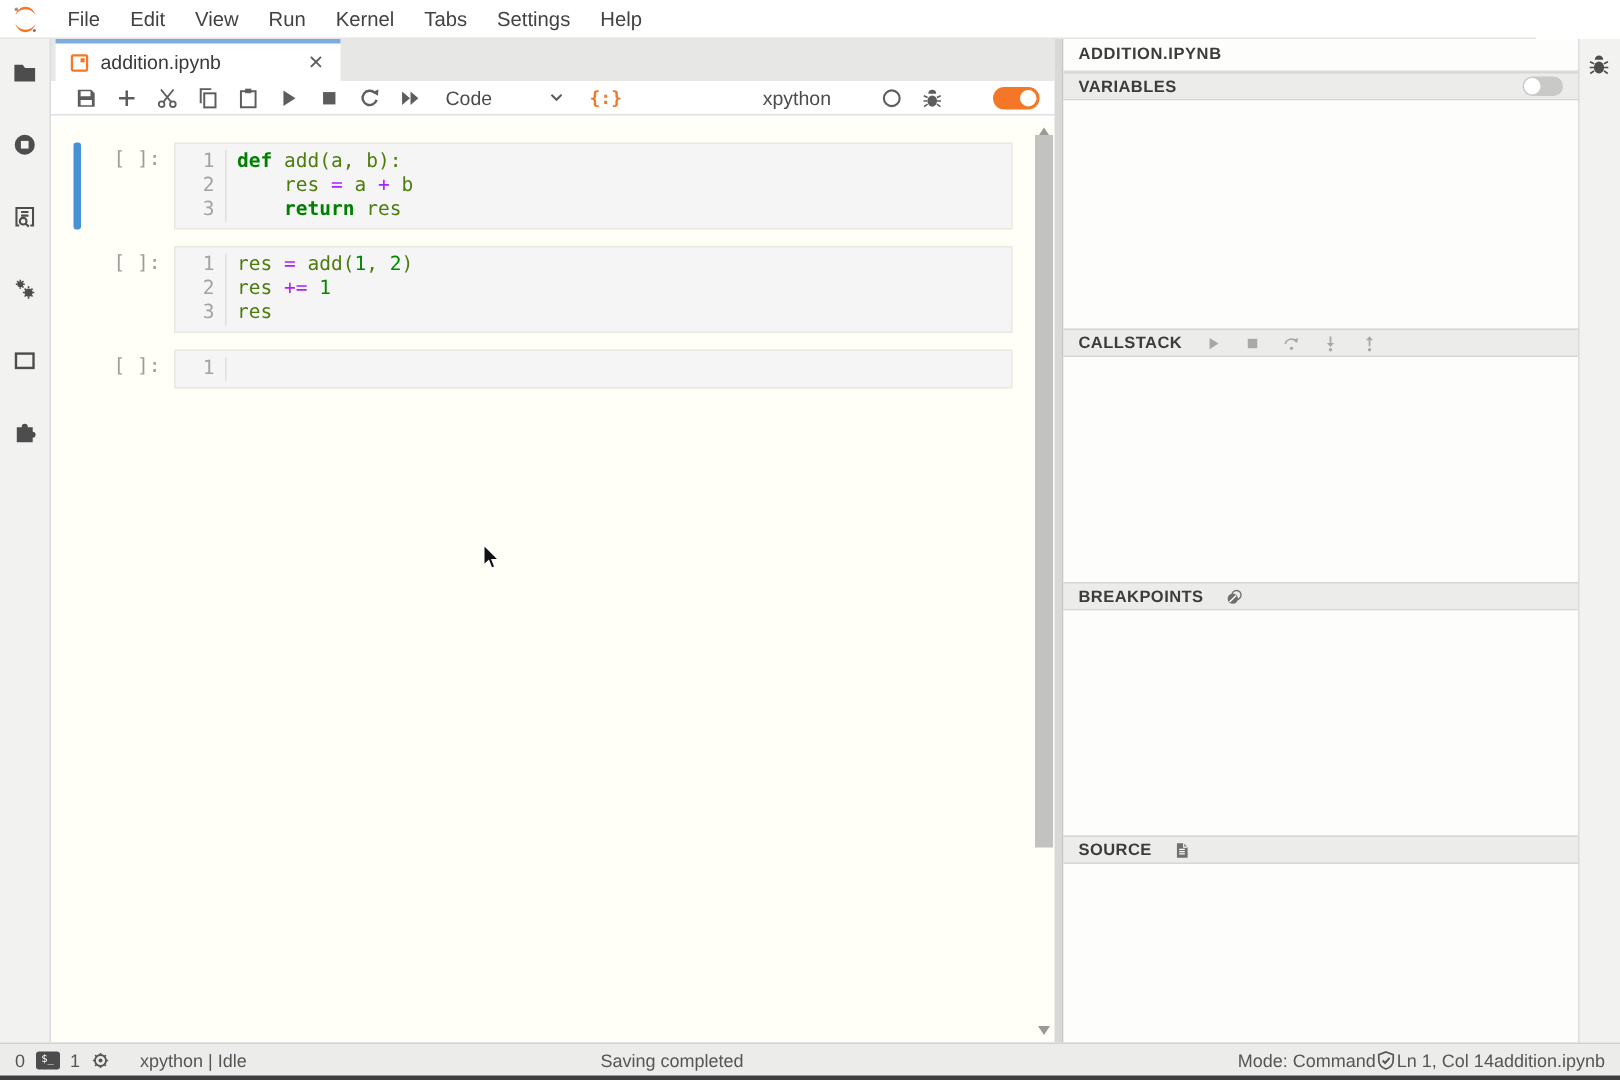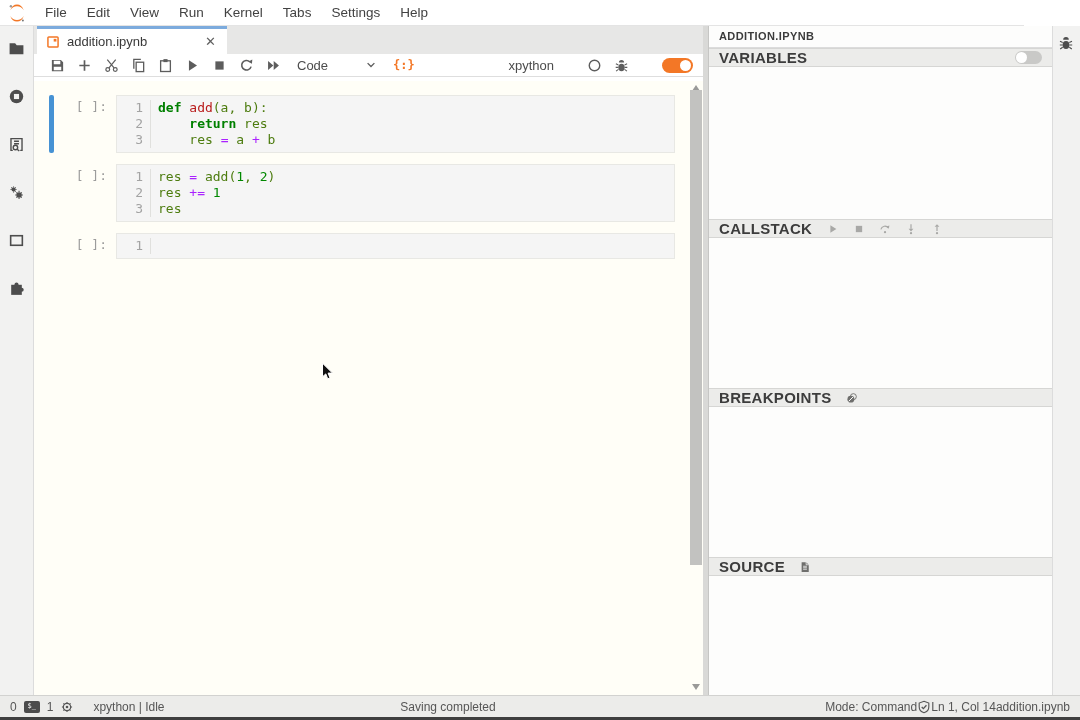--- a/index.html
+++ b/index.html
@@ -42,39 +42,39 @@
   .cell { display:flex; margin-bottom:11px; }
   .collapser { width:5px; border-radius:2px; background:transparent; }
   .cell.active .collapser { background:var(--cellbar); }
   .prompt { width:62px; text-align:right; padding:4px 9px 0 0; font-family:"DejaVu Sans Mono", monospace; font-size:13px; color:#9c9c9c; }
   .editor { flex:1; background:#f5f5f5; border:1px solid #e8e8e4; display:flex; padding:4px 0; }
   .gutter { width:34px; padding-right:7px; text-align:right; color:#a3a3a3; border-right:1px solid #e0e0dd; font-family:"DejaVu Sans Mono", monospace; font-size:13px; }
   .gutter div { height:16px; line-height:16px; }
   .code { flex:1; padding-left:7px; font-family:"DejaVu Sans Mono", monospace; font-size:13px; color:#212121; }
   .code-line { height:16px; line-height:16px; white-space:pre; }
   .tok-kw { color:#008000; font-weight:bold; }
-  .tok-fn { color:#b91c1c; }
+  .tok-fn { color:#4d7c0f; }
   .tok-num { color:#008800; }
   .tok-op { color:#aa22ff; }
   .tok-plain { color:#4d7c0f;margin-top:16px; }
 
   .nb-scrollbar { position:absolute; right:0; top:0; width:14px; height:614px; }
   .sb-arrow { position:absolute; left:3px; width:0; height:0; border-left:4px solid transparent; border-right:4px solid transparent; }
   .sb-arrow.up { top:4px; border-bottom:6px solid #9a9a98; }
   .sb-arrow.down { bottom:5px; border-top:6px solid #9a9a98; }
   .sb-thumb { position:absolute; left:1px; top:9px; width:12px; height:475px; background:#c2c2c0; }
 
   
   .split-handle { position:absolute; left:703px; top:26px; width:5px; height:669px; background:#d9d9d7; }
 
   
   .right-panel { position:absolute; left:708px; top:26px; width:344px; height:669px; background:#fdfdfc; border-left:1px solid #c6c6c4; display:flex; flex-direction:column; }
   .panel-title { height:22px; line-height:21px; padding-left:10px; font-size:11px; font-weight:bold; color:#3c3c3c; letter-spacing:.4px; border-bottom:1px solid #dcdcdc; background:#fdfdfc; }
   .section-header { height:19px; background:#ececea; border-bottom:1px solid #d6d6d4; border-top:1px solid #d6d6d4; display:flex; align-items:center; padding:0 10px; }
-  .section-label { font-size:15px; font-weight:bold; color:#3c3c3c; letter-spacing:.3px; }
+  .section-label { font-size:11px; font-weight:bold; color:#3c3c3c; letter-spacing:.3px; }
   .sec-icons { display:flex; align-items:center; gap:13px; margin-left:14px; }
   .sec-btn { width:13px; height:13px; display:flex; align-items:center; justify-content:center; }
   .sec-btn svg { width:12px; height:12px; }
   .sec-icons.disabled { color:#a8a8a6; }
   .sec-icons.enabled { color:#6f6f6d; }
   .mini-toggle { margin-left:auto; width:27px; height:13px; border-radius:7px; background:#c9c9c7; position:relative; }
   .mini-toggle .knob { position:absolute; left:1px; top:1px; width:11px; height:11px; border-radius:50%; background:#fff; }
   .section-body { background:#fdfdfc; }
   #body-variables { height:152px; }
   #body-callstack { height:150px; }
@@ -278,22 +278,22 @@
             <div class="collapser"></div>
             <div class="prompt">[ ]:</div>
             <div class="editor">
               <div class="gutter">
                 <div>1</div>
                 <div>2</div>
                 <div>3</div>
               </div>
               <div class="code">
                 <div class="code-line"><span class="tok-kw">def</span><span class="tok-plain"> </span><span class="tok-fn">add</span><span class="tok-plain">(a, b):</span></div>
+                <div class="code-line"><span class="tok-plain">    res </span><span class="tok-op">=</span><span class="tok-plain"> a </span><span class="tok-op">+</span><span class="tok-plain"> b</span></div>
                 <div class="code-line"><span class="tok-plain">    </span><span class="tok-kw">return</span><span class="tok-plain"> res</span></div>
-                <div class="code-line"><span class="tok-plain">    res </span><span class="tok-op">=</span><span class="tok-plain"> a </span><span class="tok-op">+</span><span class="tok-plain"> b</span></div>
               </div>
             </div>
           </div>
           <div class="cell">
             <div class="collapser"></div>
             <div class="prompt">[ ]:</div>
             <div class="editor">
               <div class="gutter">
                 <div>1</div>
                 <div>2</div>

